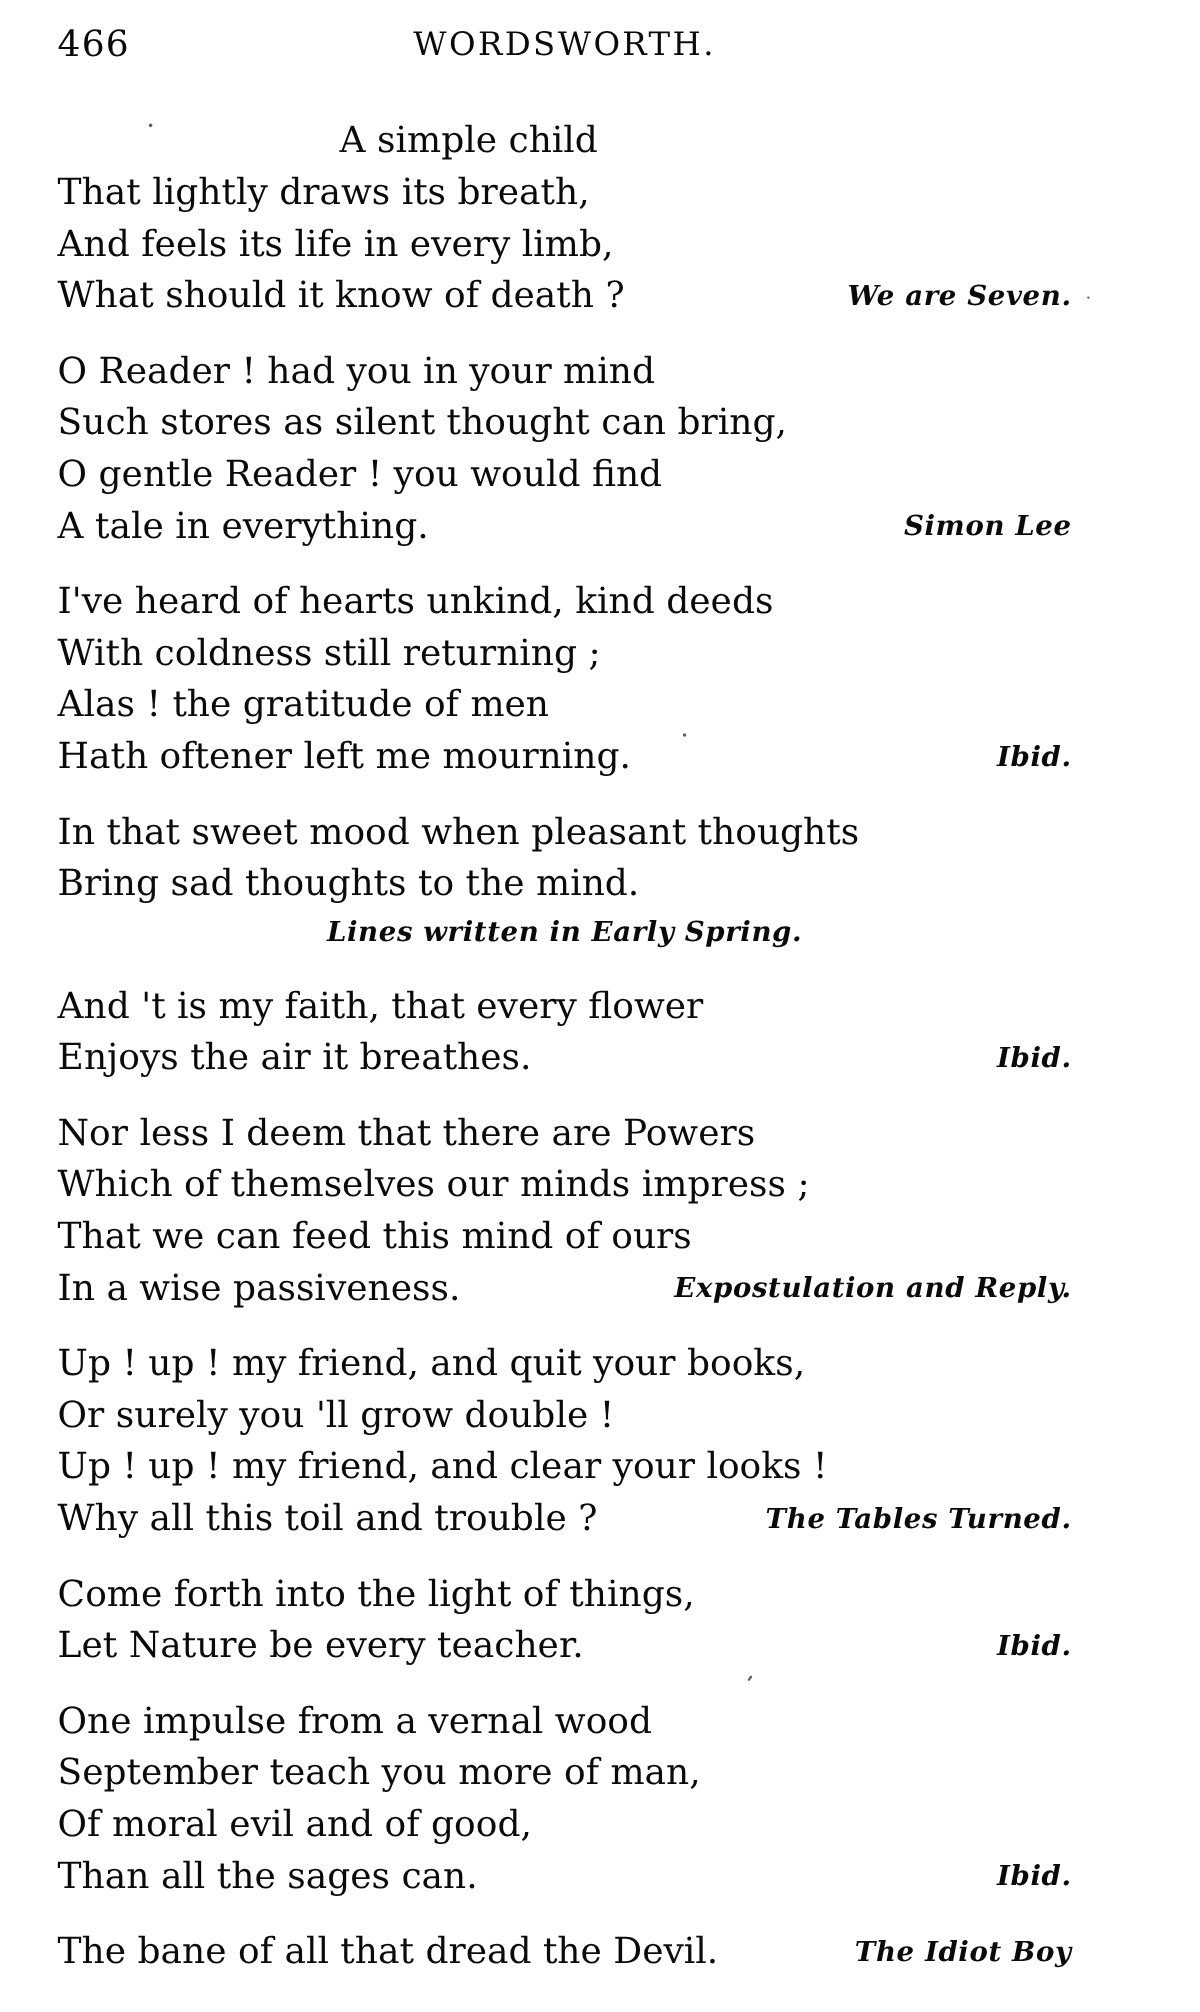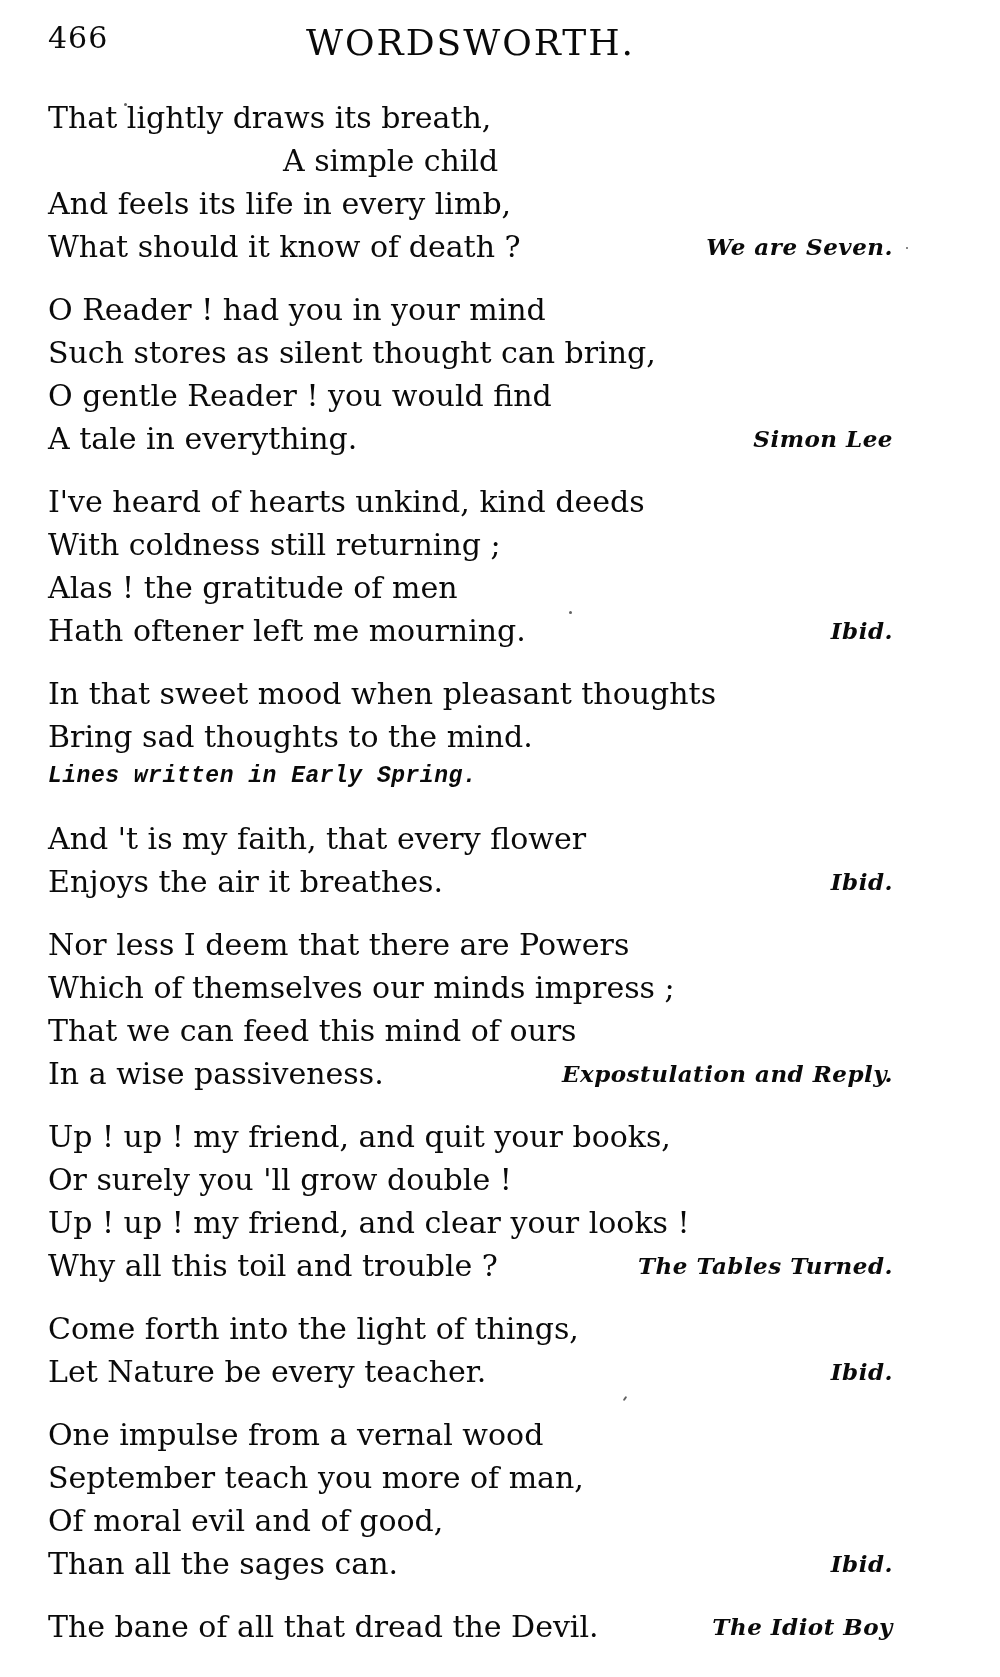--- a/index.html
+++ b/index.html
@@ -32,21 +32,21 @@
     top: 0;
     font-size: 30px;
     letter-spacing: 1px;
     text-align: right;
   }
   .running-head {
     position: absolute;
     left: 50%;
     top: 2px;
     transform: translateX(-50%);
-    font-size: 36px;
+    font-size: 27px;
     letter-spacing: 2px;
     font-weight: 500;
   }
   .stanza-list {
     margin-top: 36px;
   }
   .stanza {
     margin-bottom: 20px;
   }
   .line-row {
@@ -64,23 +64,22 @@
     margin-left: 235px;
   }
   .attribution {
     font-style: italic;
     font-weight: bold;
     font-size: 23px;
     letter-spacing: 0.5px;
     white-space: nowrap;
   }
   .attr-row {
-    text-align: left;
+    text-align: center;
     line-height: 37px;
-    font-family: Liberation Mono, monospace;
   }
   .scan-speck {
     position: absolute;
     background: #3a3a3a;
     border-radius: 50%;
     width: 3px;
     height: 3px;
     opacity: 0.8;
   }
 </style>
@@ -88,22 +87,22 @@
 <body>
 
 <div class="page">
   <div class="page-header">
     <span class="page-number">466</span>
     <span class="running-head">WORDSWORTH.</span>
   </div>
 
   <div class="stanza-list">
       <div class="stanza">
+        <div class="line-row"><span class="verse-line indented">A simple child</span></div>
         <div class="line-row"><span class="verse-line">That lightly draws its breath,</span></div>
-        <div class="line-row"><span class="verse-line indented">A simple child</span></div>
         <div class="line-row"><span class="verse-line">And feels its life in every limb,</span></div>
         <div class="line-row with-attr">
           <span class="verse-line">What should it know of death ?</span>
           <span class="attribution">We are Seven.</span>
         </div>
       </div>
       <div class="stanza">
         <div class="line-row"><span class="verse-line">O Reader ! had you in your mind</span></div>
         <div class="line-row"><span class="verse-line">Such stores as silent thought can bring,</span></div>
         <div class="line-row"><span class="verse-line">O gentle Reader ! you would find</span></div>

